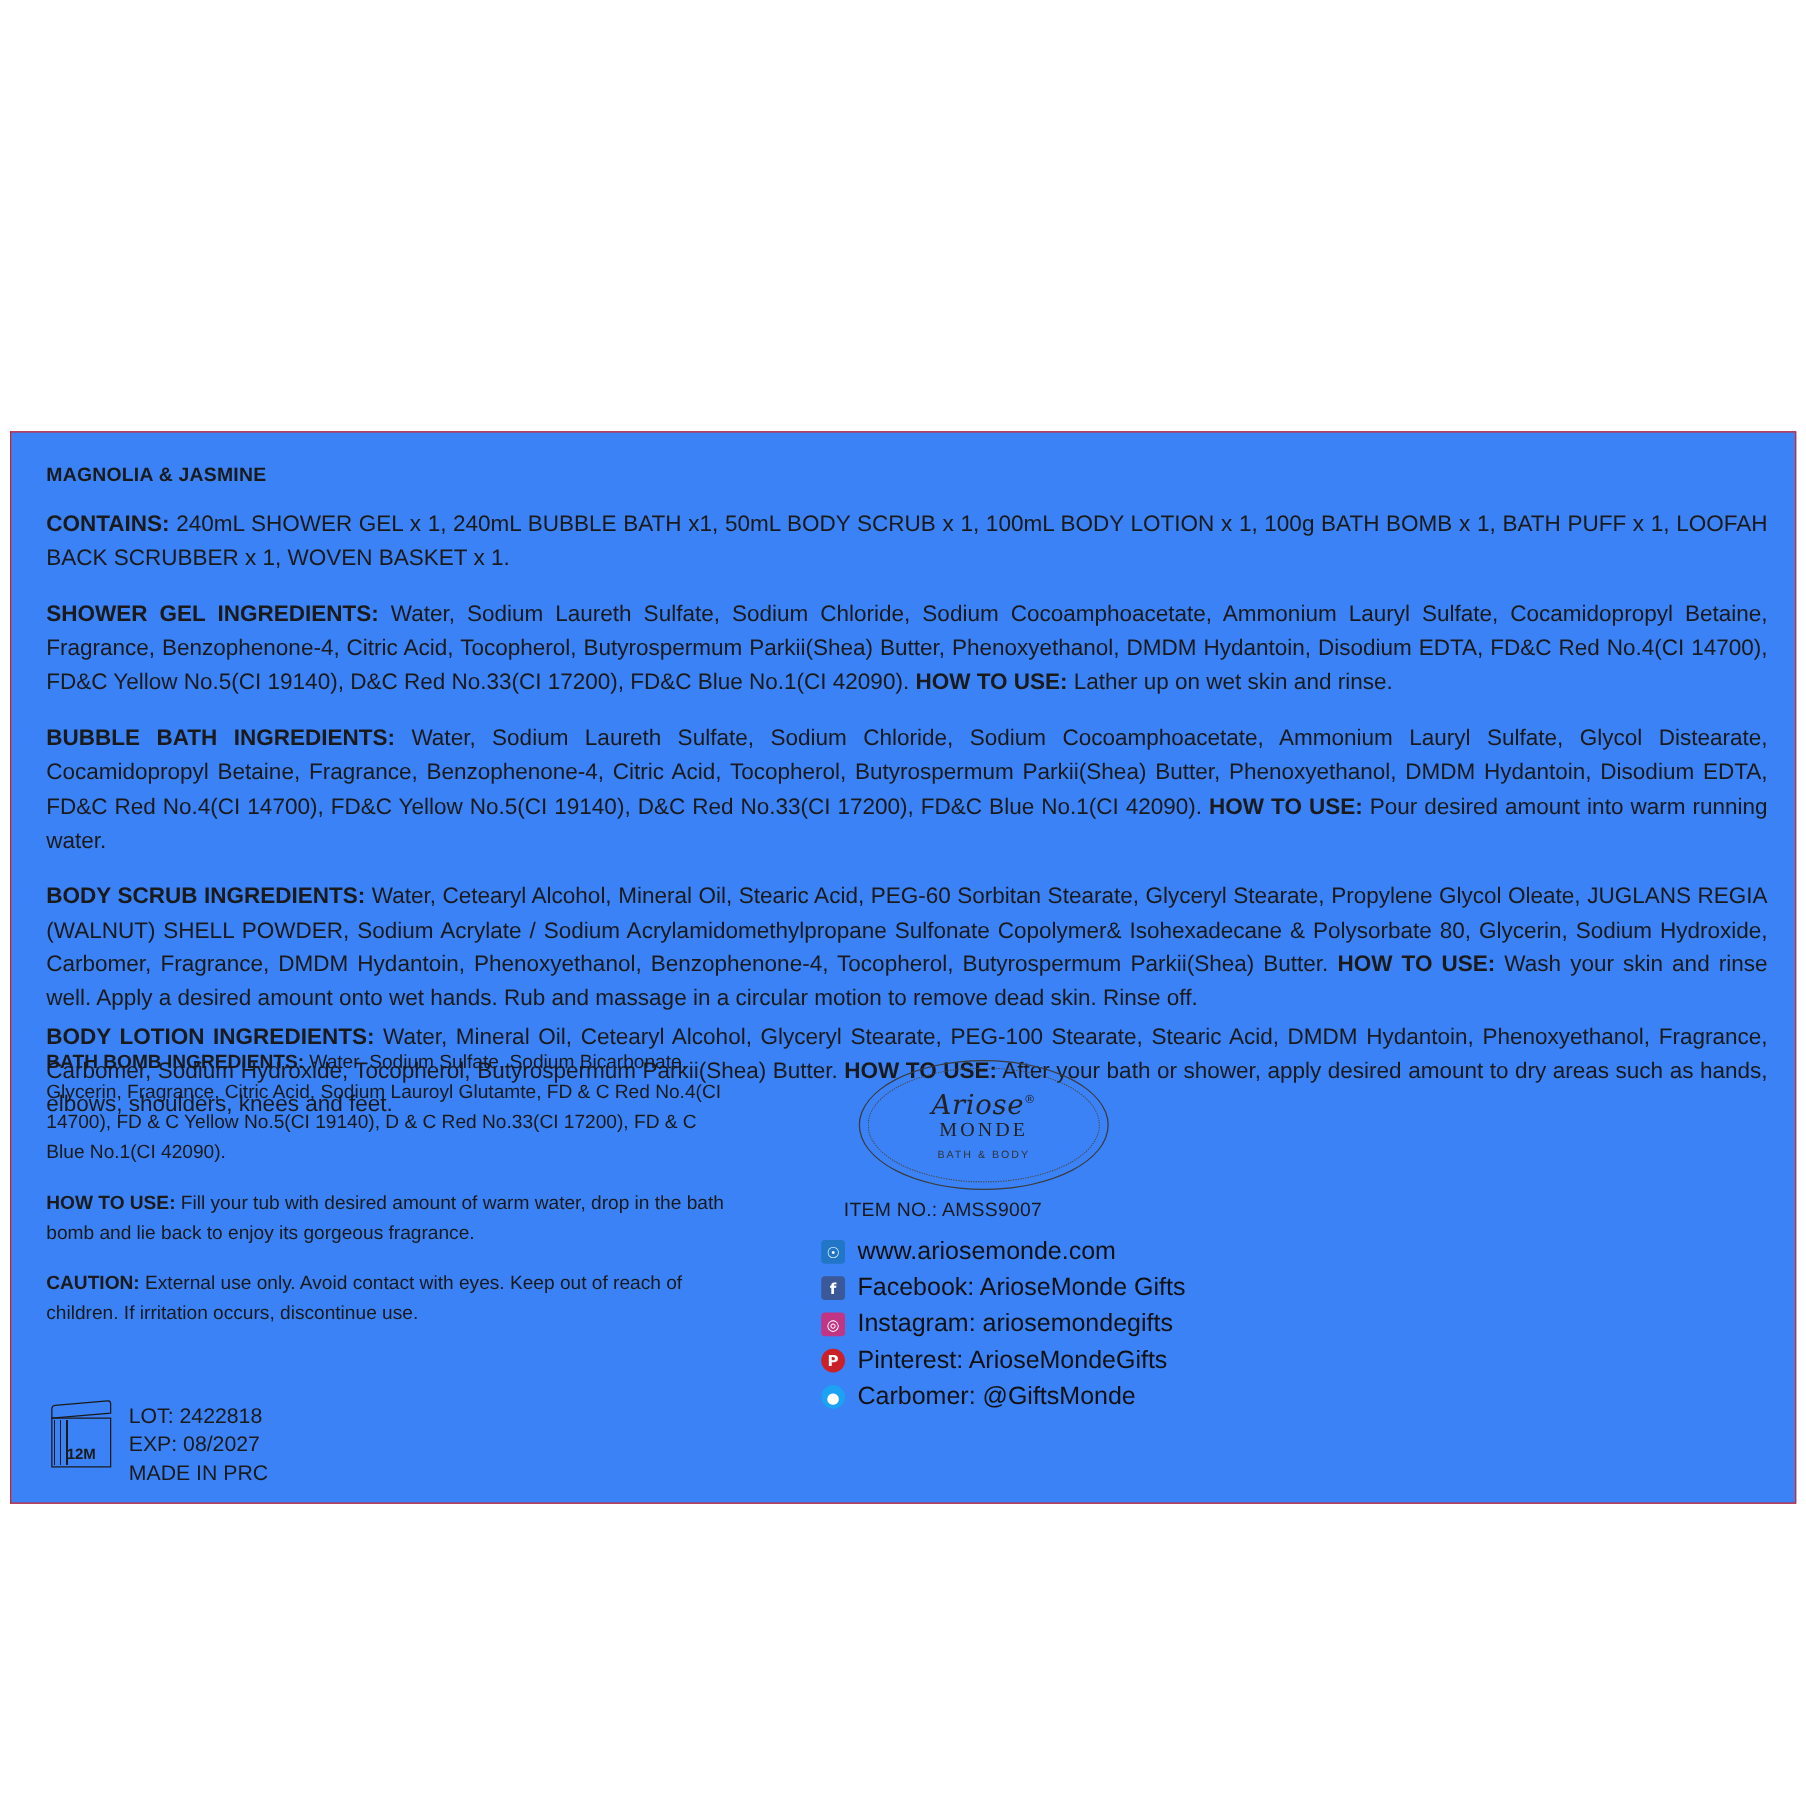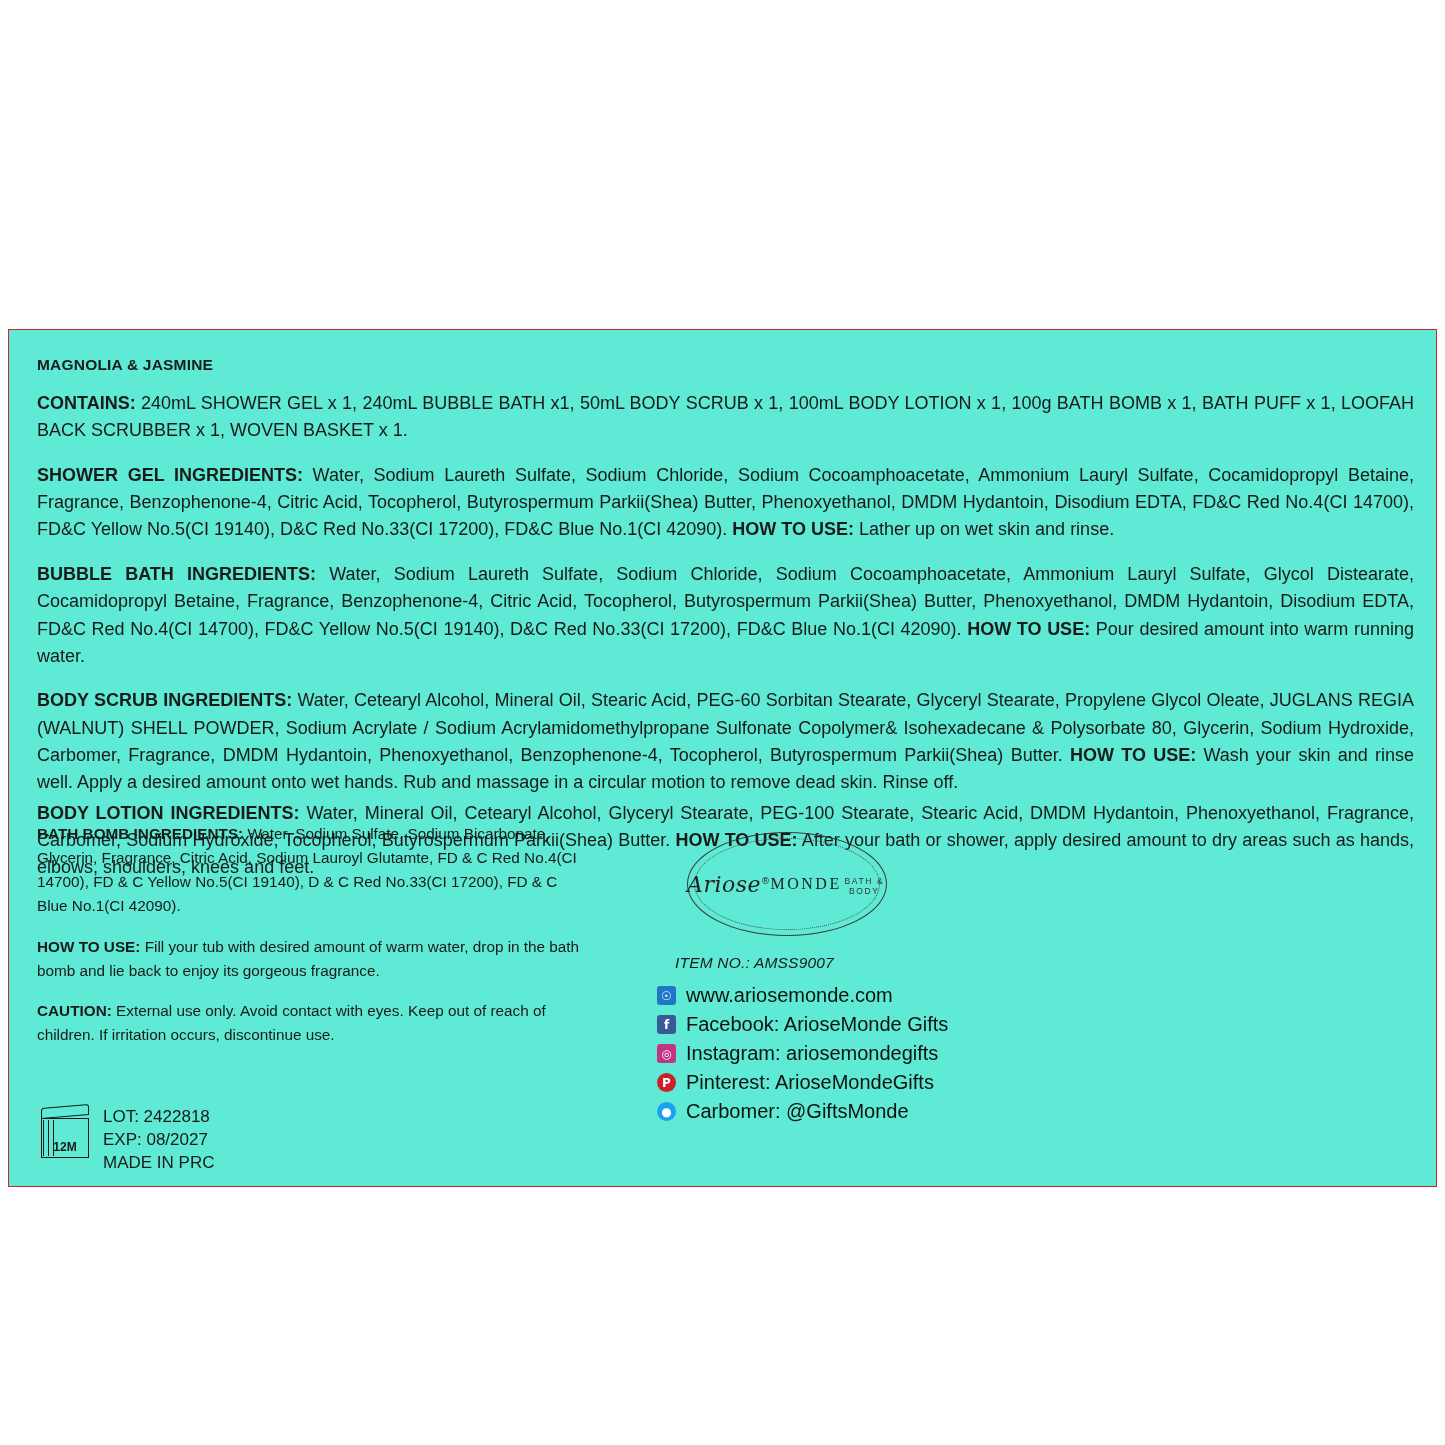--- a/index.html
+++ b/index.html
@@ -11,26 +11,26 @@
     width: 1445px;
     height: 1445px;
     font-family: "Liberation Sans", sans-serif;
     color: #1a1a1a;
     position: relative;
     overflow: hidden;
   }
   #label-panel {
     position: absolute;
     left: 8px;
-    top: 329px;
+    top: 345px;
     width: 1429px;
     height: 858px;
     border: 1.5px solid #d4222a;
     box-sizing: border-box;
-    background: #5eead4;
+    background: #3b82f6;
   }
   .inner {
     position: absolute;
     left: 28px;
     top: 26px;
     right: 22px;
   }
   .title {
     font-size: 15.5px;
     font-weight: bold;
@@ -98,21 +98,21 @@
     border: 1.2px dotted #4a4a4a;
     border-radius: 50%;
     box-sizing: border-box;
   }
   .logo-text {
     position: absolute;
     left: 0; top: 0;
     width: 200px;
     height: 104px;
     display: flex;
-    flex-direction: row;
+    flex-direction: column;
     align-items: center;
     justify-content: center;
   }
   .logo-ariose {
     font-family: "DejaVu Serif", serif;
     font-style: italic;
     font-size: 22px;
     color: #222;
     letter-spacing: 0.5px;
     position: relative;
@@ -131,23 +131,22 @@
   .logo-sub {
     font-family: "Liberation Sans", sans-serif;
     font-size: 8.5px;
     letter-spacing: 1.6px;
     color: #333;
     margin-top: 4px;
     text-align: center;
   }
   .item-no {
     font-size: 15.5px;
-    margin: 14px 0 12px 18px;
+    margin: 4px 0 12px 18px;
     letter-spacing: 0.2px;
-    font-style: italic;
   }
   .social-list {
     margin: 0;
     padding: 0;
     list-style: none;
   }
   .social-row {
     display: flex;
     align-items: center;
     margin-bottom: 6px;

